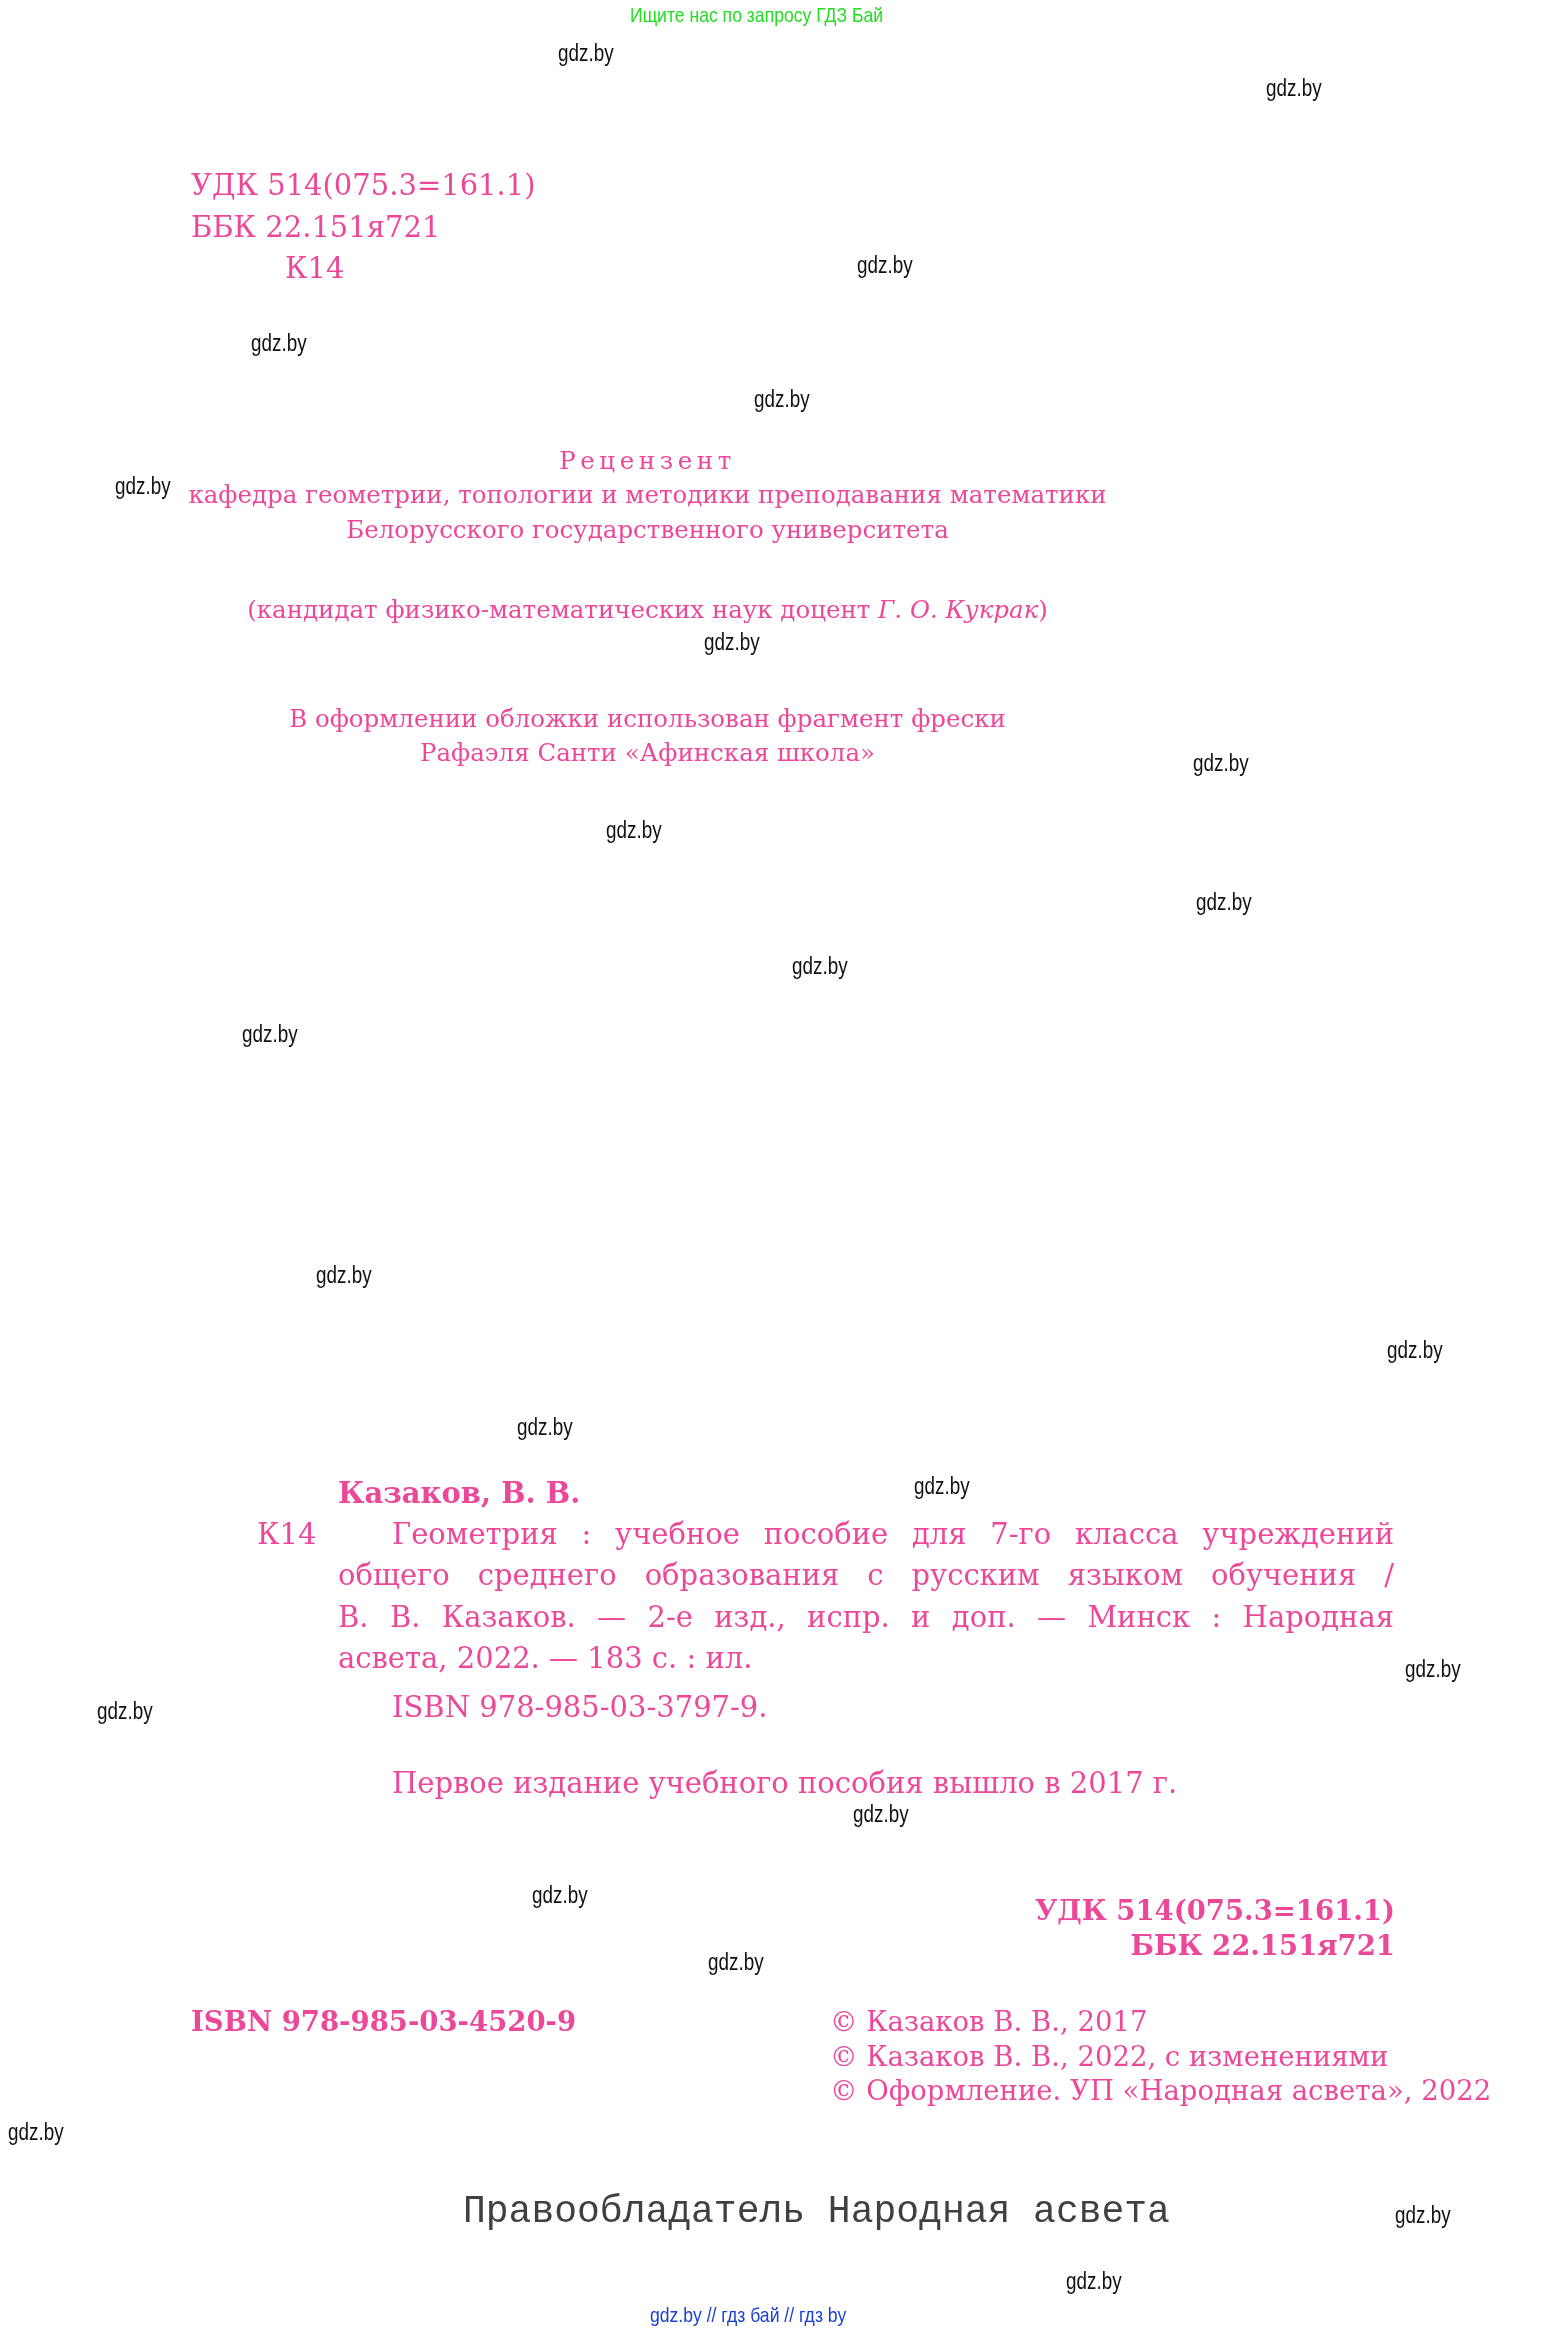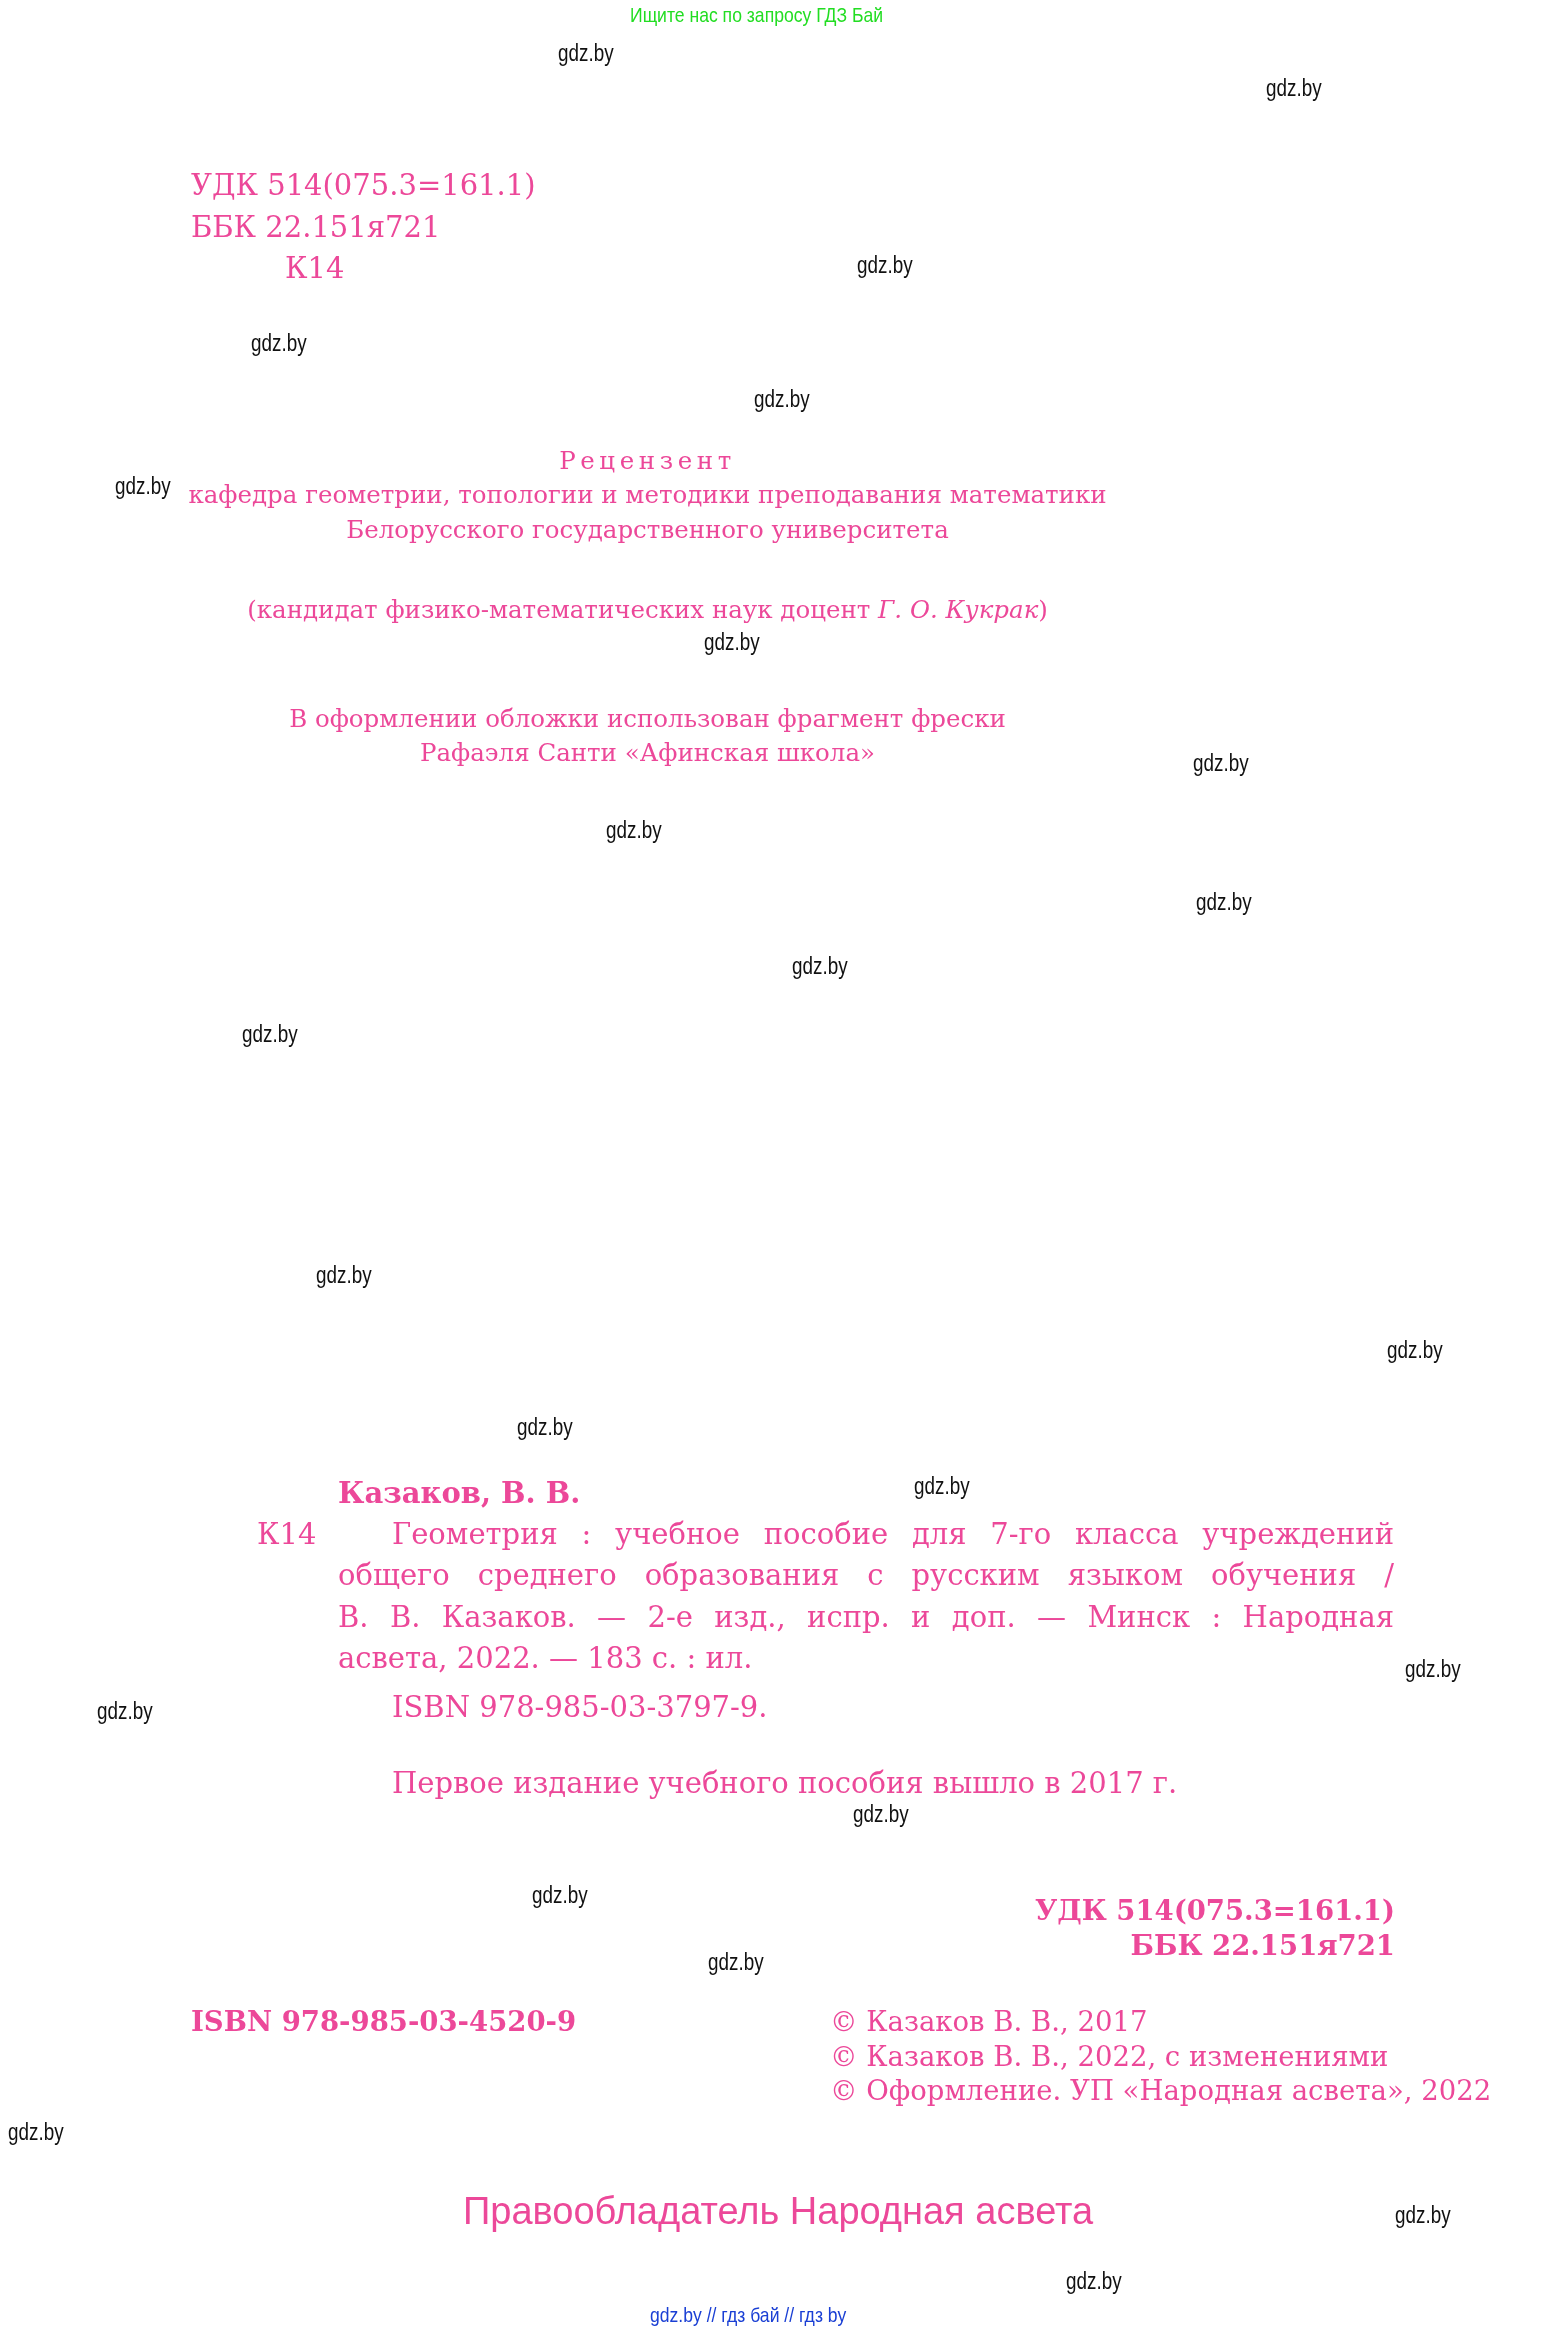--- a/index.html
+++ b/index.html
@@ -2,21 +2,21 @@
 <html style="font-size:12.2px"><head>
 <meta charset="utf-8">
 <style>
   html, body { margin: 0; padding: 0; background: #ffffff; }
   body { width: 1563px; height: 2330px; position: relative; overflow: hidden; }
   .abs { position: absolute; white-space: nowrap; }
   .serif { font-family: "DejaVu Serif", "Liberation Serif", serif; color: #ec4899; }
   .wm { font-family: "Liberation Sans", sans-serif; font-size: 23px; color: #111111; transform: scaleX(0.82); transform-origin: left top; }
   .top-banner { font-family: "Liberation Sans", sans-serif; font-size: 20.7px; color: #22dd22; transform: scaleX(0.85); transform-origin: left top; }
   .bottom-links { font-family: "Liberation Sans", sans-serif; font-size: 20.7px; color: #1a3fd4; transform: scaleX(0.85); transform-origin: left top; }
-  .pink { font-family: Liberation Sans, sans-serif; font-size: 38px; color: #ec4899; }
+  .pink { font-family: Liberation Mono, monospace; font-size: 38px; color: #404040; }
   .codes { font-size: 29px; line-height: 41px; }
   .reviewer { width: 1295px; left: 0; text-align: center; font-size: 24.5px; line-height: 34px; }
   .reviewer .spaced { letter-spacing: 4.6px; }
   .ital { font-style: italic; }
   .biblio { font-size: 29px; line-height: 41px; }
   .just { width: 1048px; text-align: justify; text-align-last: justify; white-space: normal; }
   .copyright { font-size: 27.5px; line-height: 34px; }
   .bold { font-weight: bold; }
 </style>
 </head>

